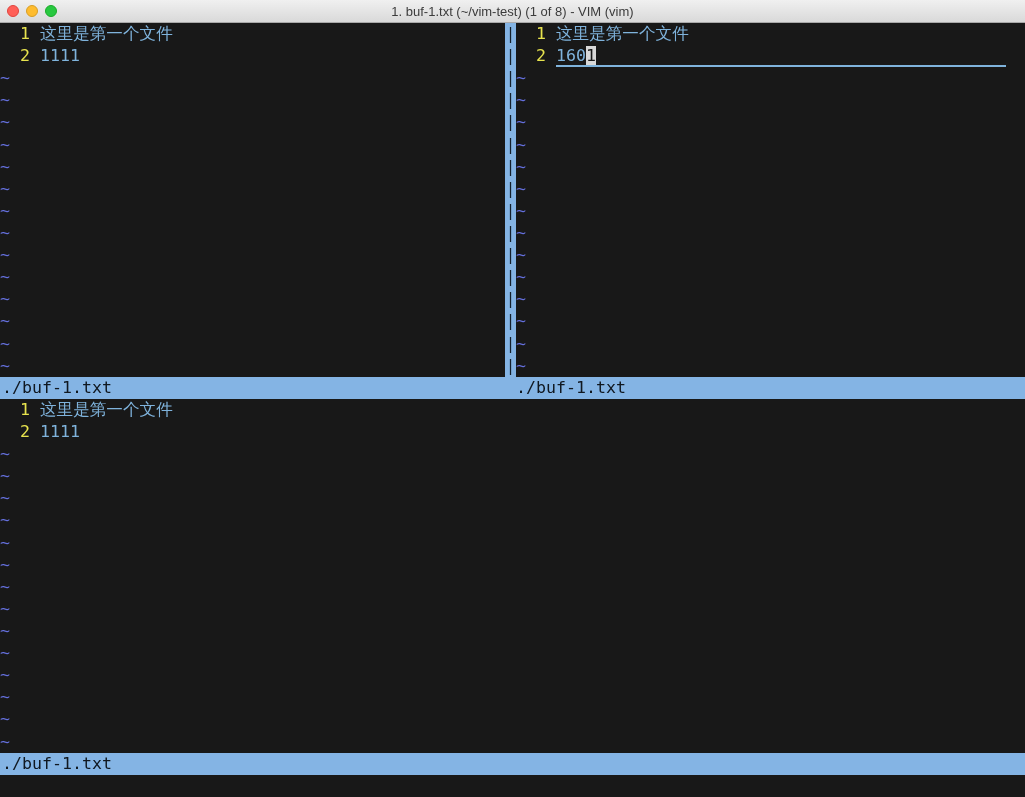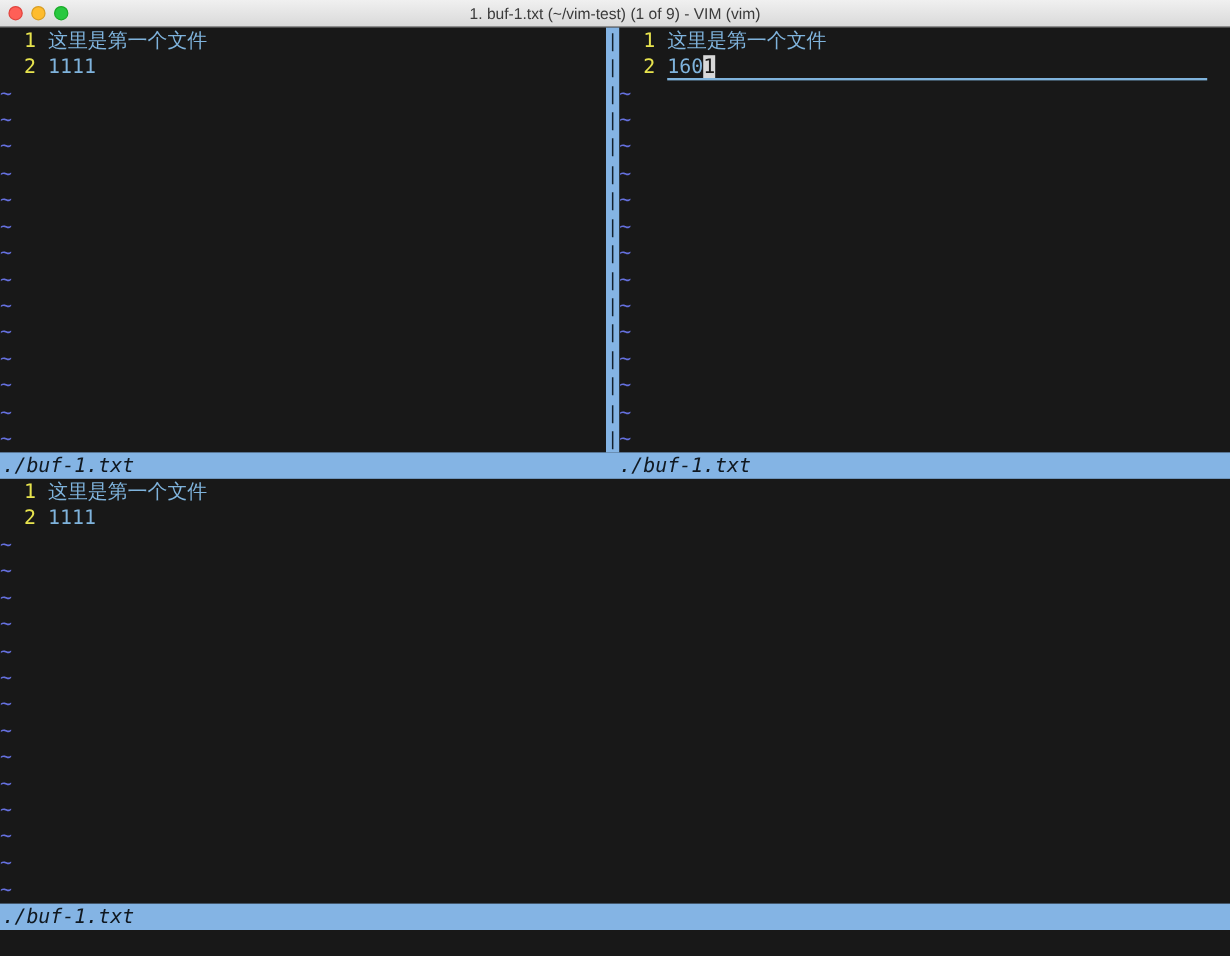--- a/index.html
+++ b/index.html
@@ -41,38 +41,38 @@
   .txt{color:var(--blue-text);}
   .tilde{color:var(--tilde);}
   .cursor{background:var(--cursor);color:#181818;}
   .cursorline{position:relative;}
   .cursorline::after{content:"";position:absolute;left:40px;width:450px;bottom:0;
     border-bottom:2px solid var(--blue-text);}
   .statusbar{position:absolute;left:0;width:1025px;height:var(--rh);line-height:var(--rh);
     background:var(--status-blue);color:var(--status-text);white-space:pre;}
   .statusbar.mid{top:353.83px;}
   .statusbar.bot{top:729.77px;}
-  .status-text{position:absolute;top:0;font-style:italic;}
+  .status-text{position:absolute;top:0;}
   .status-text.left{left:2px;}
   .status-text.right{left:516px;}
   .cmdline{position:absolute;left:2px;top:751.88px;width:1021px;height:var(--rh);
     line-height:var(--rh);color:var(--blue-text);white-space:pre;}
 </style>
 </head>
 <body>
 
 <div class="mac-window">
 
   <div class="titlebar">
     <div class="traffic">
       <span class="light red"></span>
       <span class="light yellow"></span>
       <span class="light green"></span>
     </div>
-    <div class="title">1. buf-1.txt (~/vim-test) (1 of 9) - VIM (vim)</div>
+    <div class="title">1. buf-1.txt (~/vim-test) (1 of 8) - VIM (vim)</div>
   </div>
 
   <div class="vim">
     <div class="win top-left" id="win-top-left">
         <div class="row"><span class="num">  1 </span><span class="txt">这里是第一个文件</span></div>
         <div class="row"><span class="num">  2 </span><span class="txt">1111</span></div>
         <div class="row"><span class="tilde">~</span></div>
         <div class="row"><span class="tilde">~</span></div>
         <div class="row"><span class="tilde">~</span></div>
         <div class="row"><span class="tilde">~</span></div>

